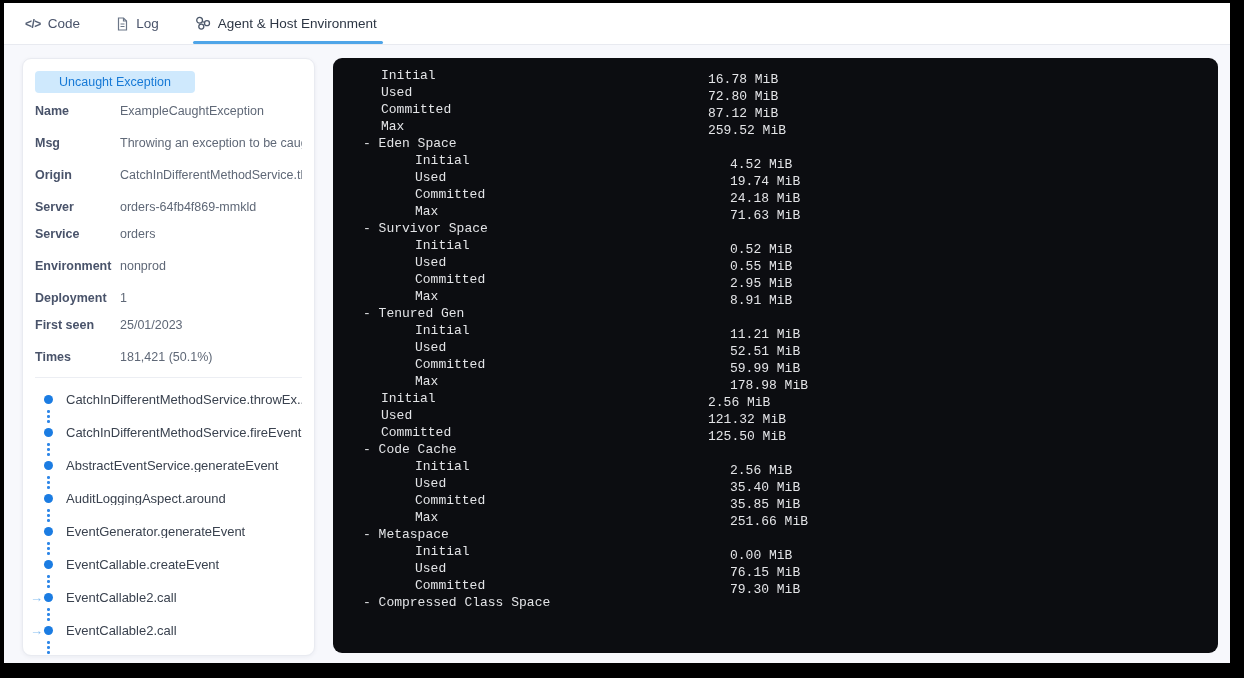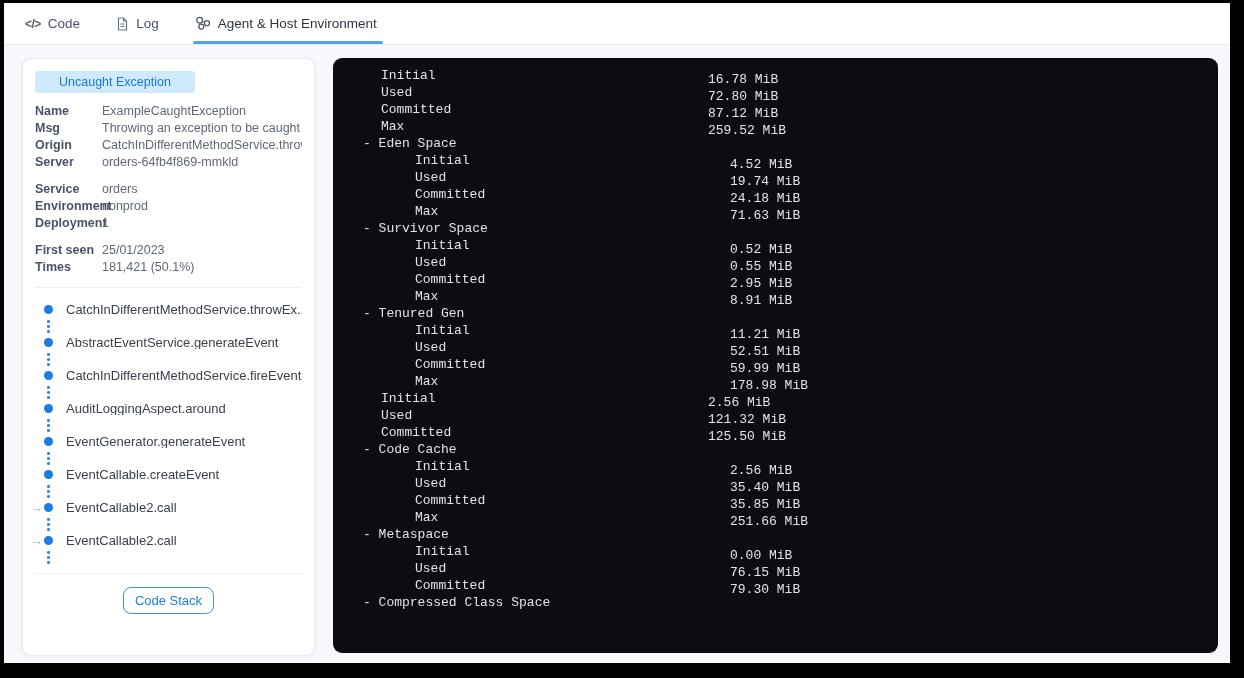--- a/index.html
+++ b/index.html
@@ -13,21 +13,21 @@
   .tab.active { color:#2d3644; font-weight:400; }
   .tab.active::after { content:""; position:absolute; left:-2px; right:-6px; bottom:0; height:3px; background:#4fa5e8; border-radius:2px; }
   .code-glyph { font-size:12px; font-weight:600; letter-spacing:-0.5px; }
 
   
   .content { display:flex; gap:18px; padding:13px 0 0 18px; }
 
   
   .card { width:293px; height:598px; background:#fff; border:1px solid #e9ebf1; border-radius:9px; box-shadow:0 1px 4px rgba(25,35,60,.06); padding:12px; overflow:hidden; }
   .badge { display:inline-block; background:#cfe9fd; color:#1679d6; font-size:12.5px; padding:4px 24px; border-radius:4px; margin-bottom:11px; }
-  .dgrid { display:grid; grid-template-columns:67px 1fr; row-gap:3px; font-size:12.5px; line-height:14px; margin-bottom:13px; }
+  .dgrid { display:grid; grid-template-columns:67px 1fr; row-gap:3px; font-size:12.5px; line-height:14px; margin-bottom:13px;gap:18px; }
   .dgrid .lab { color:#49536a; font-weight:700; white-space:nowrap; }
   .dgrid .val { color:#5f6877; white-space:nowrap; overflow:hidden; }
   .hr { border-top:1px solid #eceef3; margin:6px 0 0 0; }
 
   .stack { margin:15px 0 0 7px; }
   .stack-item { position:relative; padding-left:24px; height:33px; }
   .stack-item .slabel { font-size:13px; color:#3a424f; white-space:nowrap; overflow:hidden; display:block; line-height:13px; }
   .dot { position:absolute; left:2px; top:2px; width:9px; height:9px; border-radius:50%; background:#1b7ce2; }
   .dot.hollow { background:#fff; border:2px solid #1b7ce2; width:8px; height:8px; }
   .arrow { position:absolute; left:-12px; top:0px; color:#85bdf0; font-size:13px; line-height:13px; }
@@ -119,30 +119,30 @@
             <span class="dot"></span>
             <span class="slabel">CatchInDifferentMethodService.throwEx...</span>
             <span class="conn">
               <i></i>
               <i></i>
               <i></i>
             </span>
           </div>
           <div class="stack-item">
             <span class="dot"></span>
+            <span class="slabel">CatchInDifferentMethodService.fireEvent</span>
+            <span class="conn">
+              <i></i>
+              <i></i>
+              <i></i>
+            </span>
+          </div>
+          <div class="stack-item">
+            <span class="dot"></span>
             <span class="slabel">AbstractEventService.generateEvent</span>
-            <span class="conn">
-              <i></i>
-              <i></i>
-              <i></i>
-            </span>
-          </div>
-          <div class="stack-item">
-            <span class="dot"></span>
-            <span class="slabel">CatchInDifferentMethodService.fireEvent</span>
             <span class="conn">
               <i></i>
               <i></i>
               <i></i>
             </span>
           </div>
           <div class="stack-item">
             <span class="dot"></span>
             <span class="slabel">AuditLoggingAspect.around</span>
             <span class="conn">

